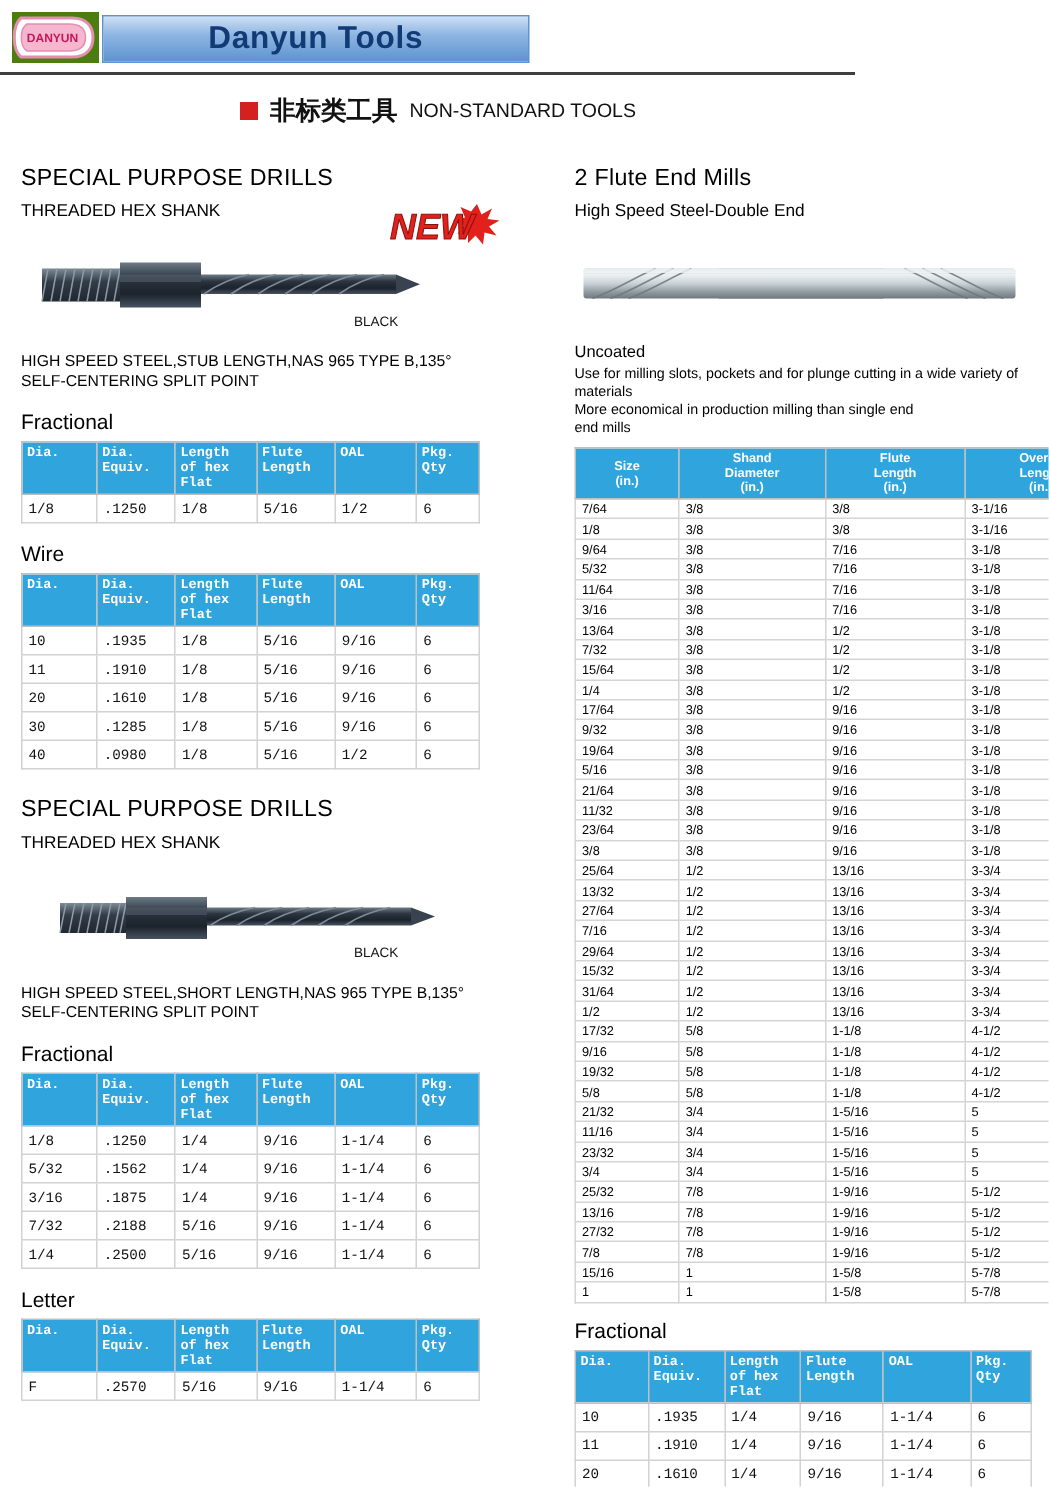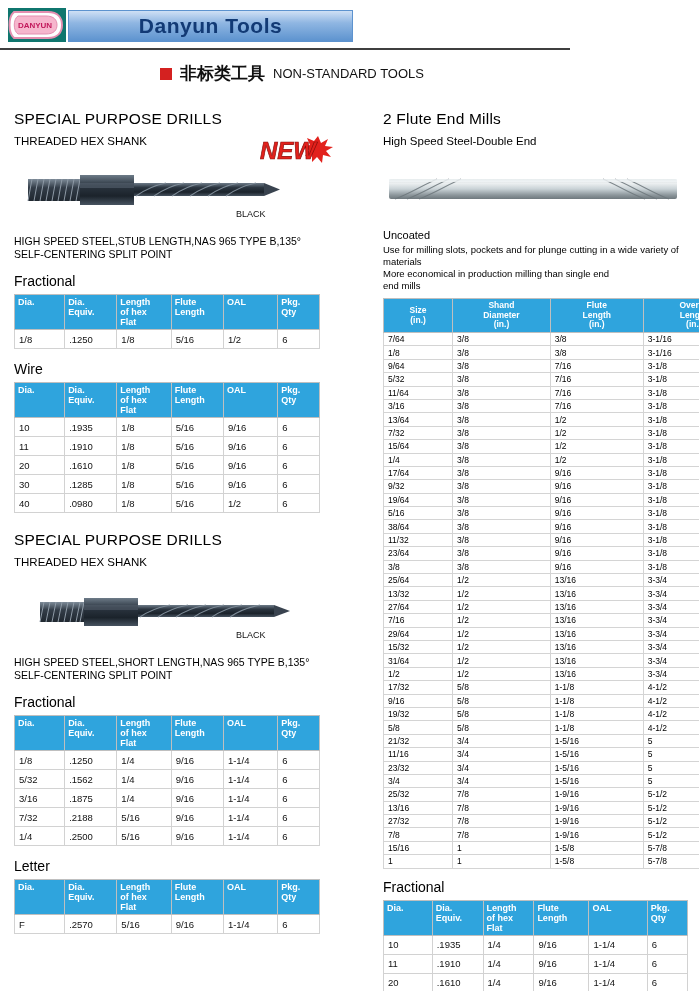--- a/index.html
+++ b/index.html
@@ -14,21 +14,21 @@
   }
 
   
   .header {
     position: relative;
     height: 50px;
   }
   .logo {
     position: absolute; left: 8px; top: 8px;
     width: 58px; height: 34px;
-    background: #0f766e;
+    background: #4d7c0f;
   }
   .logo-shape {
     position: absolute; left: 0; top: 0;
     width: 58px; height: 34px;
   }
   .title-bar {
     position: absolute; left: 68px; top: 10px;
     width: 285px; height: 32px;
     background: linear-gradient(to bottom, #cfe0f5 0%, #8fb6e2 40%, #5d93cf 100%);
     border: 1px solid #5d93cf;
@@ -91,20 +91,21 @@
   }
 
   
   .drill-wrap { position: relative; height: 74px; margin: 8px 0 0 0; }
 
   
   table.spec {
     border-collapse: collapse;
     width: 100%;
     font-size: 9.5px;
+    font-family: Liberation Mono, monospace;
   }
   table.spec th {
     background: #2fa4dd;
     color: #fff;
     font-weight: bold;
     font-size: 9px;
     border: 1px solid #bfbfbf;
     padding: 2px 3px;
     text-align: left;
     vertical-align: top;
@@ -587,21 +588,21 @@
           <td>9/16</td>
           <td>3-1/8</td>
         </tr>
         <tr>
           <td>5/16</td>
           <td>3/8</td>
           <td>9/16</td>
           <td>3-1/8</td>
         </tr>
         <tr>
-          <td>38/64</td>
+          <td>21/64</td>
           <td>3/8</td>
           <td>9/16</td>
           <td>3-1/8</td>
         </tr>
         <tr>
           <td>11/32</td>
           <td>3/8</td>
           <td>9/16</td>
           <td>3-1/8</td>
         </tr>

